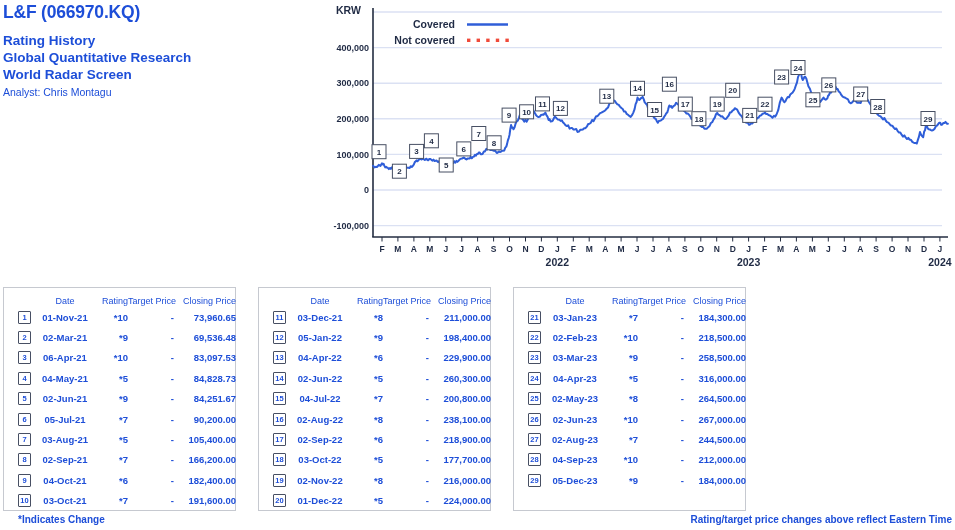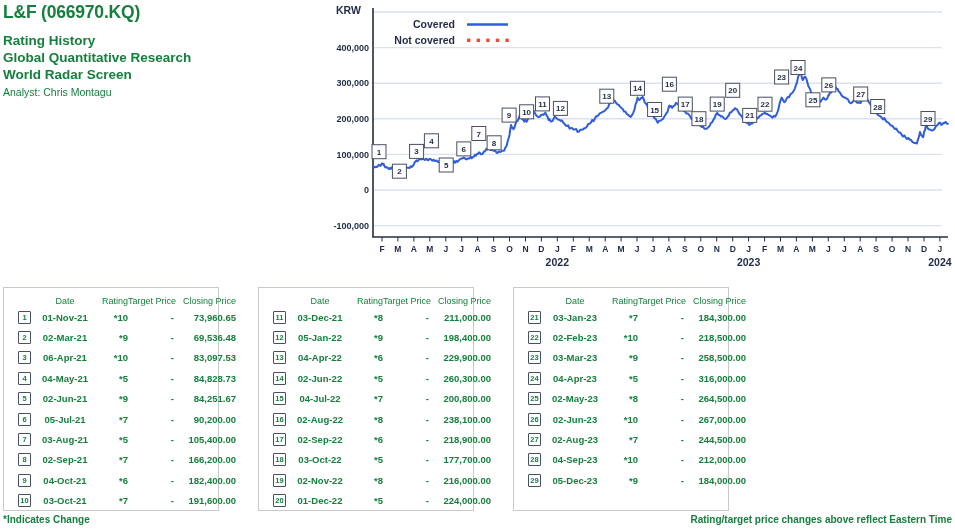--- a/index.html
+++ b/index.html
@@ -1,46 +1,46 @@
 <!DOCTYPE html>
 <html><head>
 <meta charset="utf-8">
 <style>
   html,body{margin:0;padding:0;background:#fff;}
   .page{position:relative;width:955px;height:530px;background:#fff;overflow:hidden;
-        font-family:"Liberation Sans",sans-serif;color:#15803d;}
+        font-family:"Liberation Sans",sans-serif;color:#1d4ed8;}
   
   .hdr{position:absolute;left:3px;top:2px;}
   .title{font-size:17.5px;font-weight:700;letter-spacing:-0.2px;}
   .subs{margin-top:9px;}
   .sub{font-size:13.5px;font-weight:700;line-height:17px;}
   .analyst{font-size:10.5px;font-weight:400;margin-top:3px;}
   
   .chart{position:absolute;left:330px;top:0;width:625px;height:280px;}
   .ax{font-size:9px;font-weight:700;fill:#1f2a44;}
   .axm{font-size:8.5px;font-weight:700;fill:#1f2a44;}
   .axy{font-size:10.5px;font-weight:700;fill:#1f2a44;}
   .mk{font-size:8px;font-weight:700;fill:#1f2a44;}
   .krw{font-size:10.5px;font-weight:700;fill:#1f2a44;}
   .lg{font-size:10.5px;font-weight:700;fill:#1f2a44;}
   
-  .tbox{position:absolute;top:287px;width:216px;height:224px;border:1px solid #c6c9d0;
+  .tbox{position:absolute;top:287px;width:233px;height:224px;border:1px solid #c6c9d0;
         box-sizing:border-box;background:#fff;}
   .tbox.t1{left:3px;} .tbox.t2{left:258px;} .tbox.t3{left:513px;}
   .thead,.trow{display:grid;grid-template-columns:28px 58px 34px 46px 62px;
         padding:0 13px 0 4px;align-items:center;white-space:nowrap;}
   .thead{margin-top:6px;height:13px;font-size:9px;font-weight:400;}
   .trow{height:20.4px;font-size:9.5px;font-weight:700;}
   .c-date{text-align:center;}
   .c-rating,.c-target,.c-close{text-align:right;}
   .rownum{width:13px;height:13px;border:1px solid #474f63;border-radius:1px;
         font-size:7.5px;font-weight:700;display:flex;align-items:center;justify-content:center;
         margin-left:10px;box-sizing:border-box;background:#fff;}
   
-  .fnL{position:absolute;left:3px;top:514px;font-size:10px;font-weight:700;}
+  .fnL{position:absolute;left:18px;top:514px;font-size:10px;font-weight:700;}
   .fnR{position:absolute;right:3px;top:514px;font-size:10px;font-weight:700;text-align:right;}
 </style>
 </head>
 <body>
 
 <div class="page">
 
   <div class="hdr">
     <div class="title">L&amp;F (066970.KQ)</div>
     <div class="subs">

